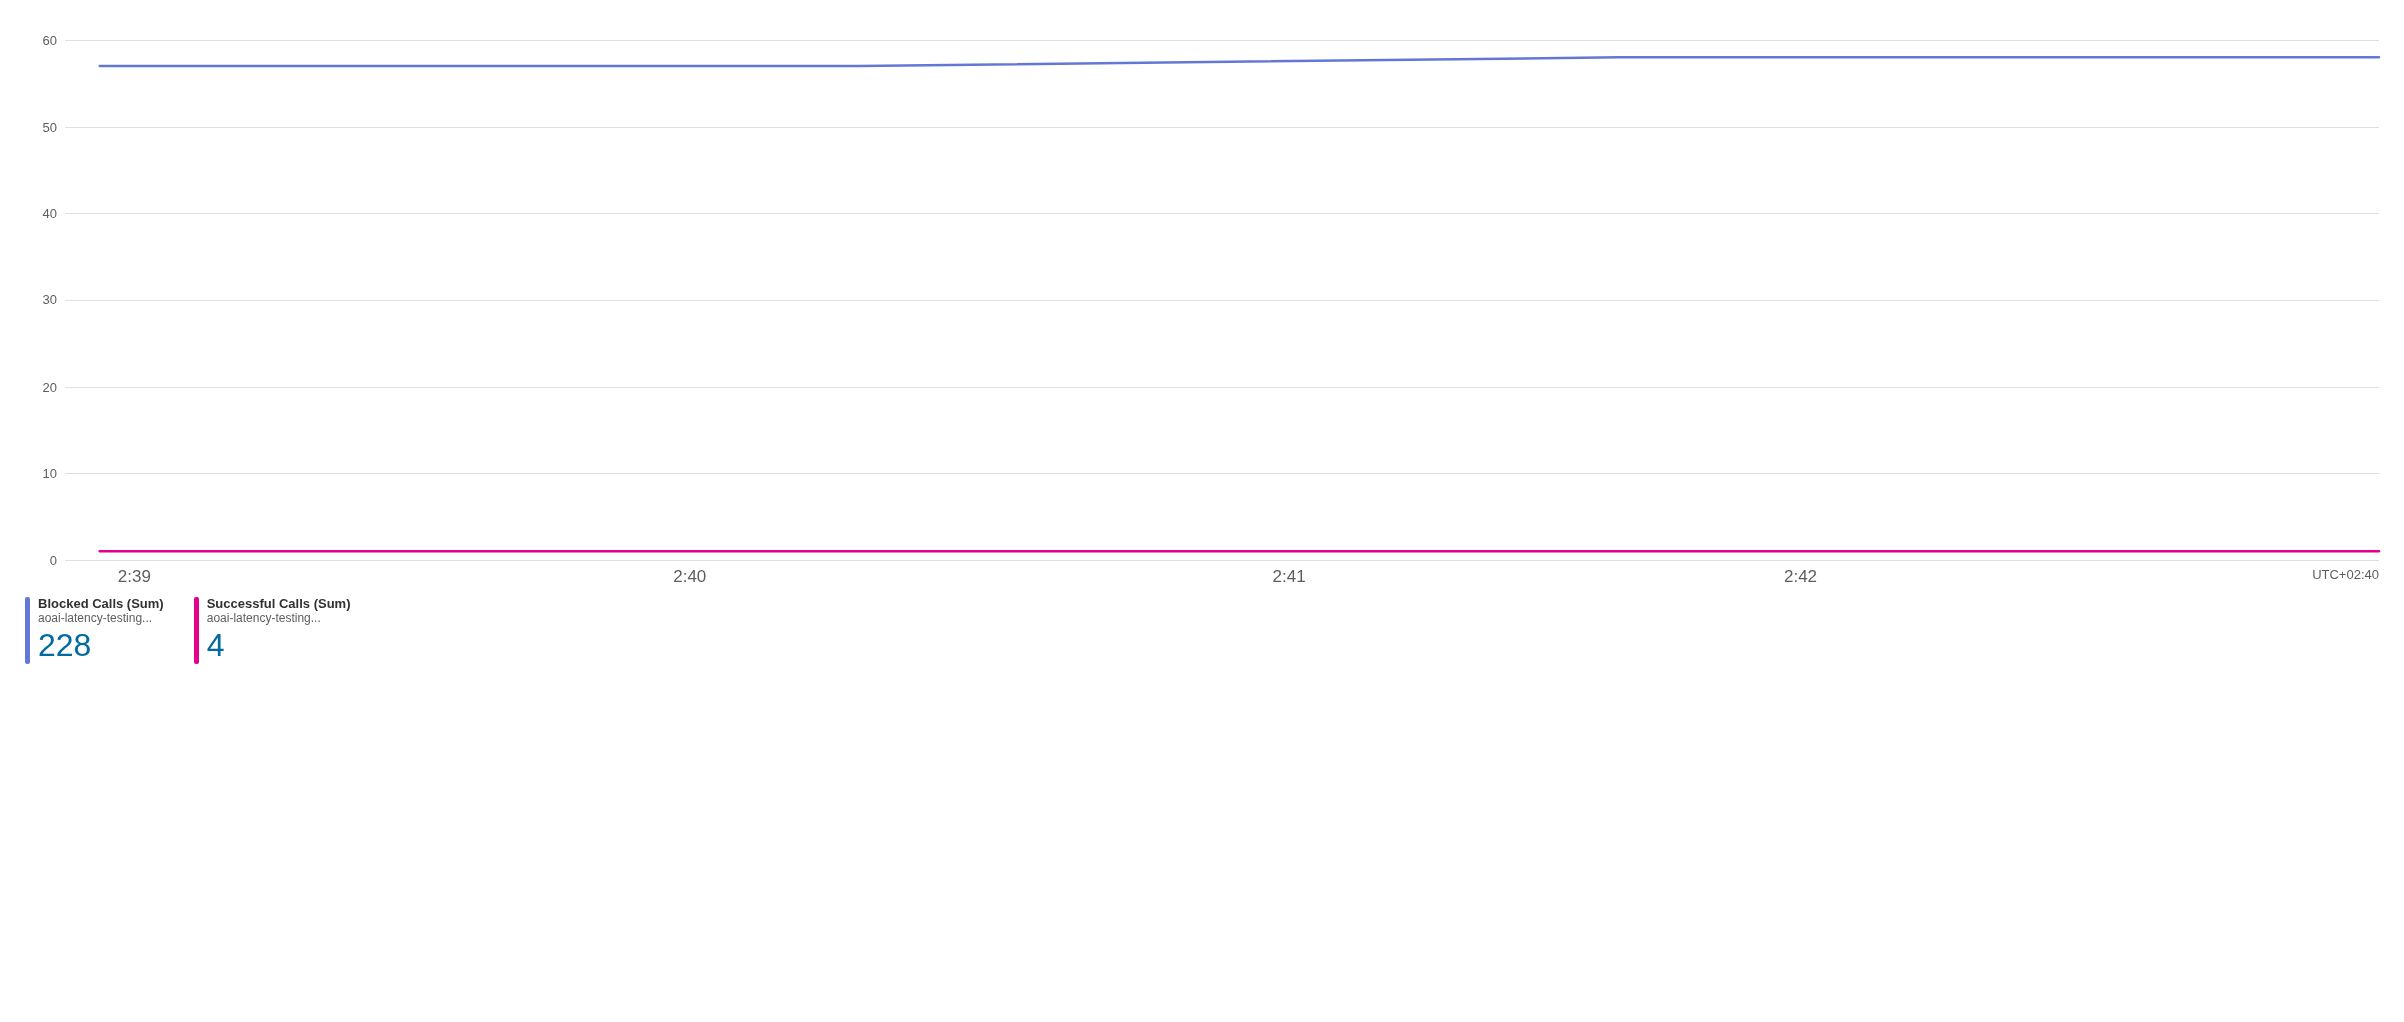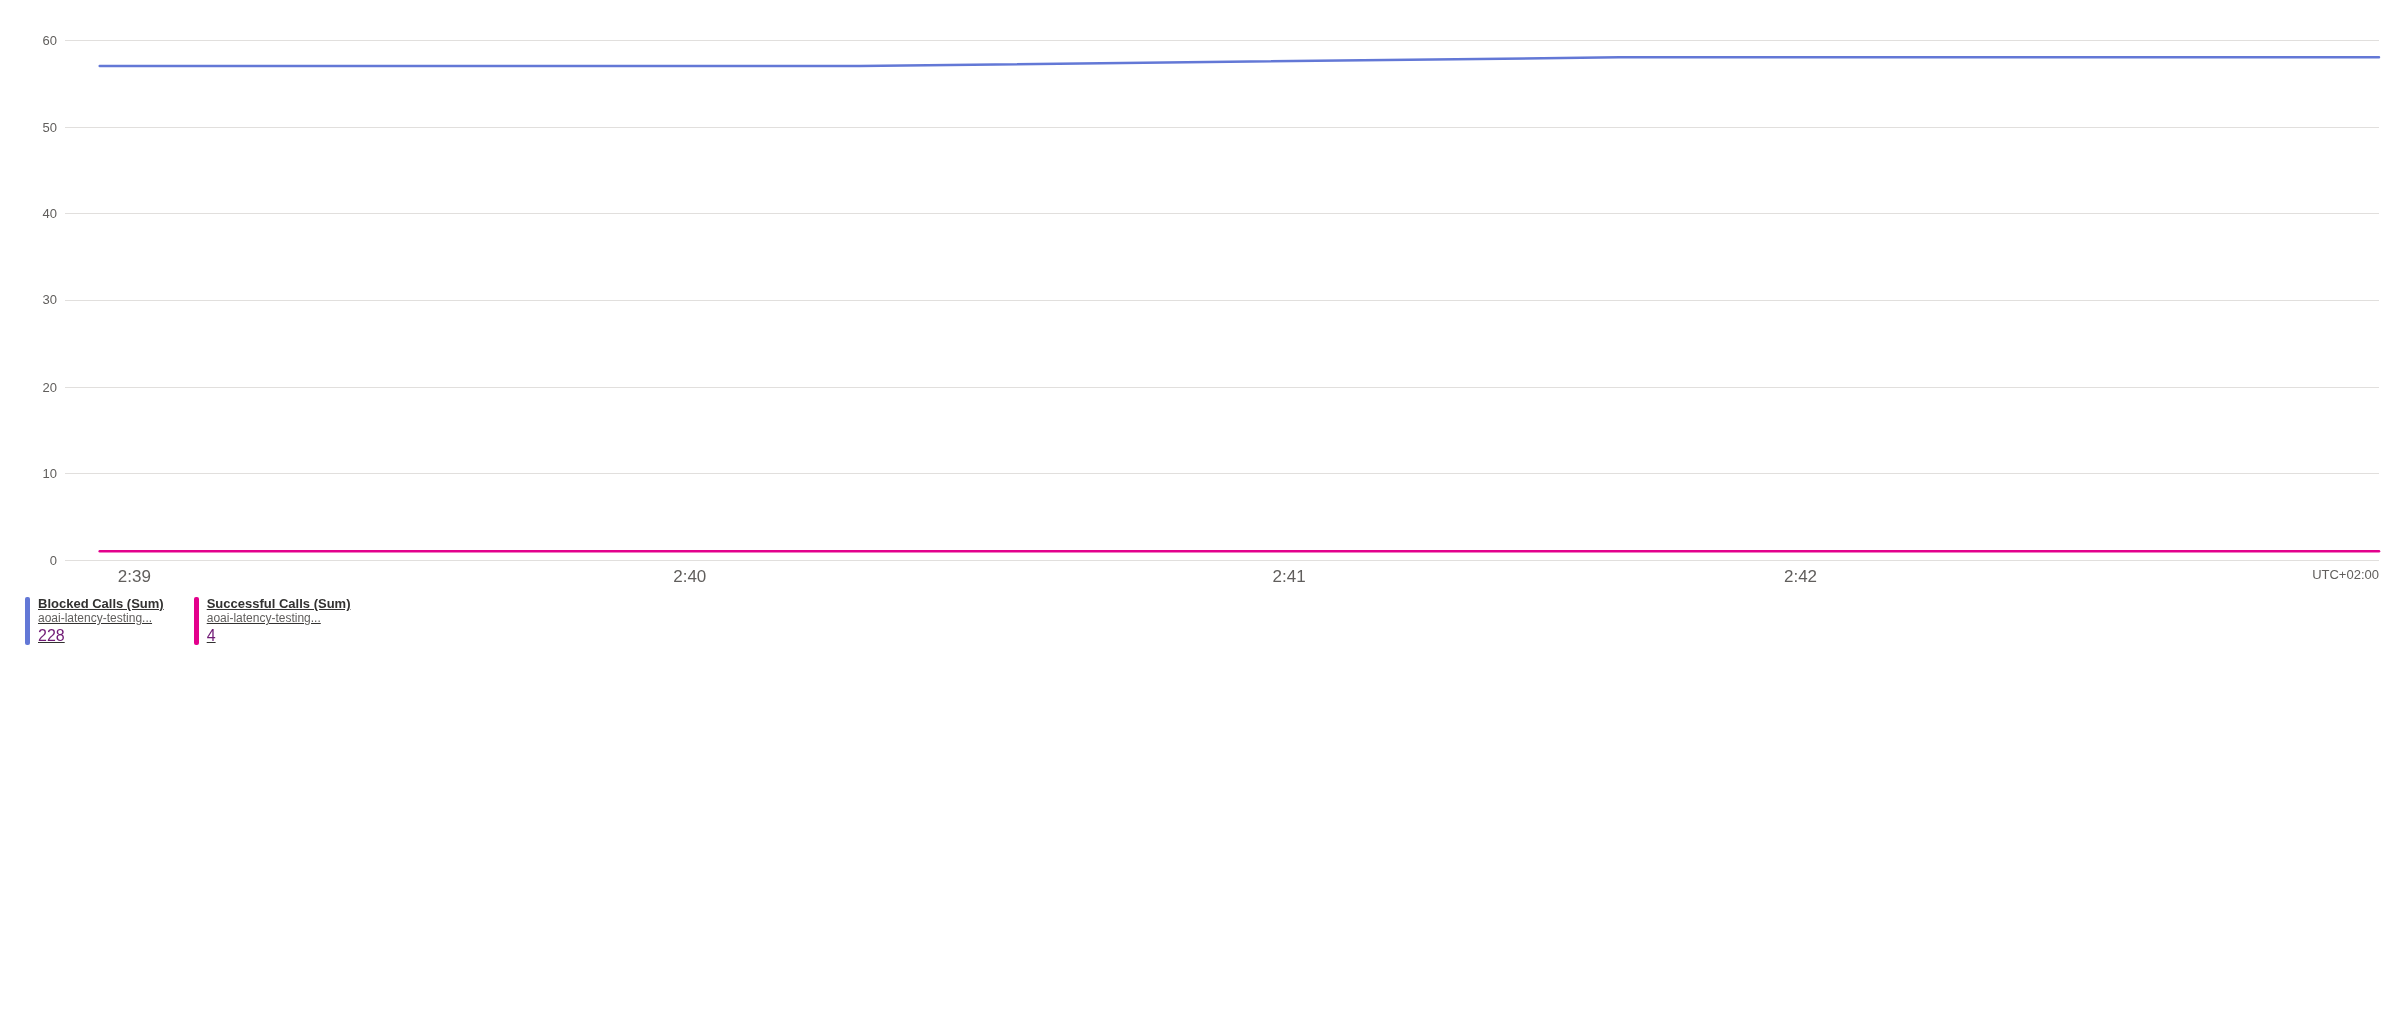--- a/index.html
+++ b/index.html
@@ -79,35 +79,34 @@
     top: 2px;
     font-size: 13px;
     color: #605e5c;
   }
 
   .legend {
     position: relative;
     margin-top: 10px;
     display: flex;
     gap: 30px;
-    text-decoration: underline;
   }
   .legend-item {
     display: flex;
     align-items: stretch;
     gap: 8px;
   }
   .legend-swatch {
     width: 5px;
     border-radius: 2px;
   }
   .legend-text { display: flex; flex-direction: column; line-height: 1.15; }
   .legend-metric { font-size: 13px; font-weight: 600; color: #323130; }
   .legend-resource { font-size: 12px; color: #605e5c; }
-  .legend-value { font-size: 16px; font-weight: 400; color: #701a75; margin-top: 1px; }
+  .legend-value { font-size: 32px; font-weight: 400; color: #0369a1; margin-top: 1px; }
 </style>
 </head>
 <body>
 
 <div class="chart-wrap">
 
   <div class="plot-area">
     <div class="y-axis" id="y-axis">
         <span class="y-tick-label" style="top: 560px;">0</span>
         <span class="y-tick-label" style="top: 473.333px;">10</span>
@@ -126,21 +125,21 @@
         <div class="gridline" style="top: 126.667px;"></div>
         <div class="gridline" style="top: 40px;"></div>
       </div>
     <svg class="lines" id="lines-svg" viewBox="0 0 1000 565" preserveAspectRatio="none">
         <path d="M15 66.00000000000003 L343.3333333333333 66.00000000000003 L671.6666666666666 57.33333333333333 L1000 57.33333333333333" fill="none" stroke="#6378d6" stroke-width="2.5" vector-effect="non-scaling-stroke" stroke-linecap="round"></path>
         <path d="M15 551.3333333333333 L343.3333333333333 551.3333333333333 L671.6666666666666 551.3333333333333 L1000 551.3333333333333" fill="none" stroke="#e3008c" stroke-width="2.5" vector-effect="non-scaling-stroke" stroke-linecap="round"></path>
       </svg>
   </div>
 
   <div class="x-axis" id="x-axis">
-    <span class="tz-label">UTC+02:00</span>
+    <span class="tz-label">UTC+02:40</span>
   <span class="x-tick-label" style="left: 3%;">2:39</span>
       <span class="x-tick-label" style="left: 27%;">2:40</span>
       <span class="x-tick-label" style="left: 51%; margin-left: 44px;">2:41</span>
       <span class="x-tick-label" style="left: 75%;">2:42</span>
     </div>
 
   <div class="legend" id="legend">
       <div class="legend-item">
         <div class="legend-swatch" style="background: rgb(99, 120, 214);"></div>
         <div class="legend-text">

